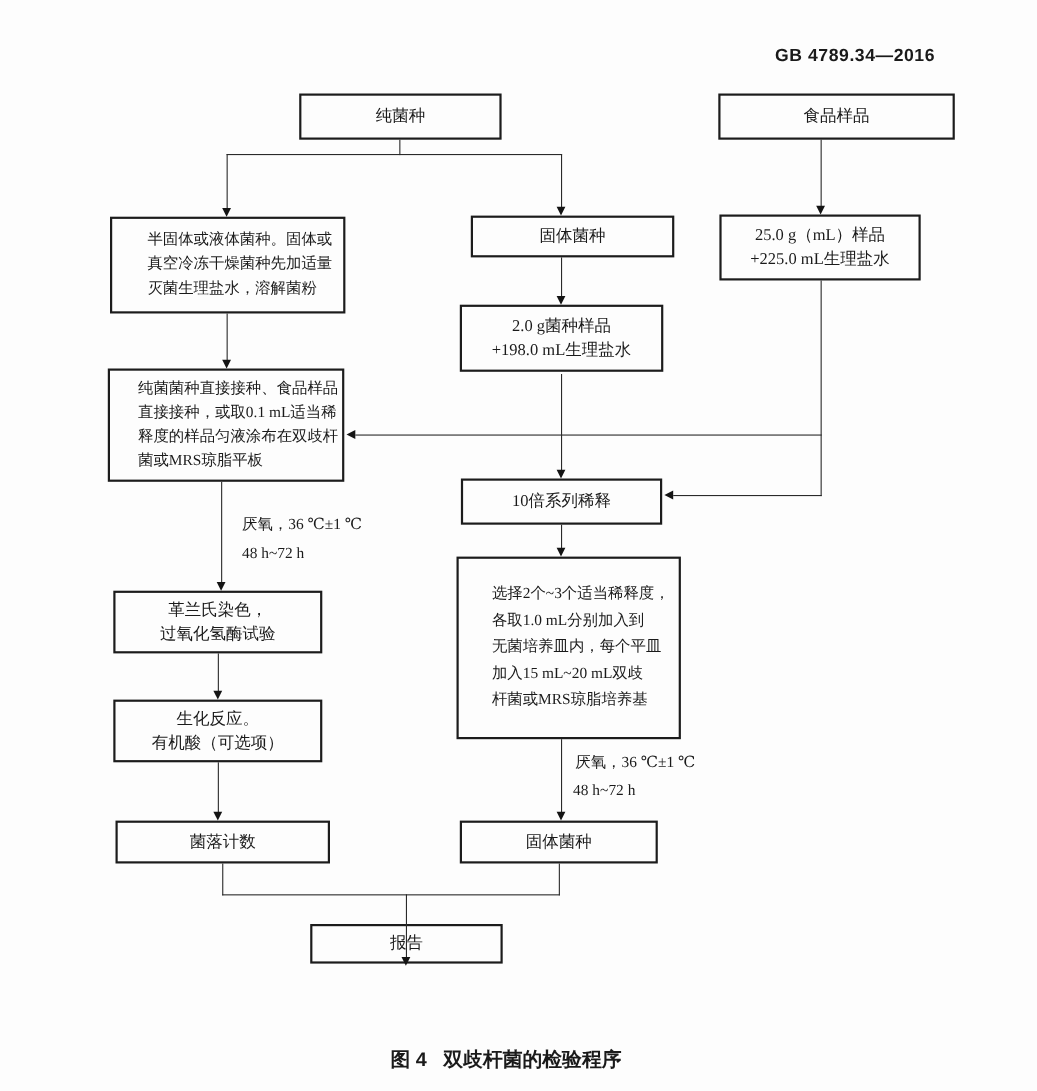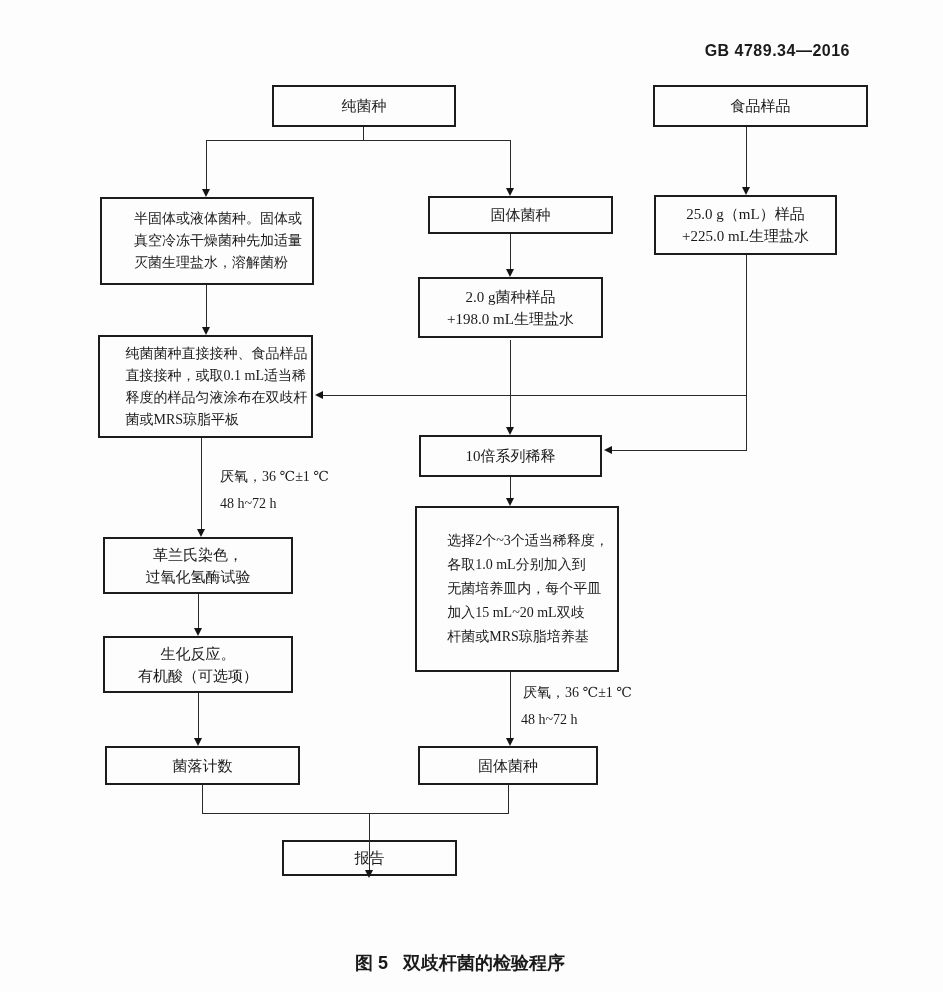--- a/index.html
+++ b/index.html
@@ -129,15 +129,15 @@
     <div class="arr-d" style="left:506px;top:738px"></div>
 
     <div class="vl" style="left:202px;top:785px;height:29px"></div>
     <div class="vl" style="left:508px;top:785px;height:29px"></div>
     <div class="hl" style="top:813px;left:202px;width:307px"></div>
     <div class="vl" style="left:369px;top:813px;height:58px"></div>
     <div class="arr-d" style="left:365px;top:870px"></div>
 
   </div>
 
-  <div class="caption">图 5   双歧杆菌的检验程序</div>
+  <div class="caption">图 4   双歧杆菌的检验程序</div>
 
 </div>
 
 </body></html>

